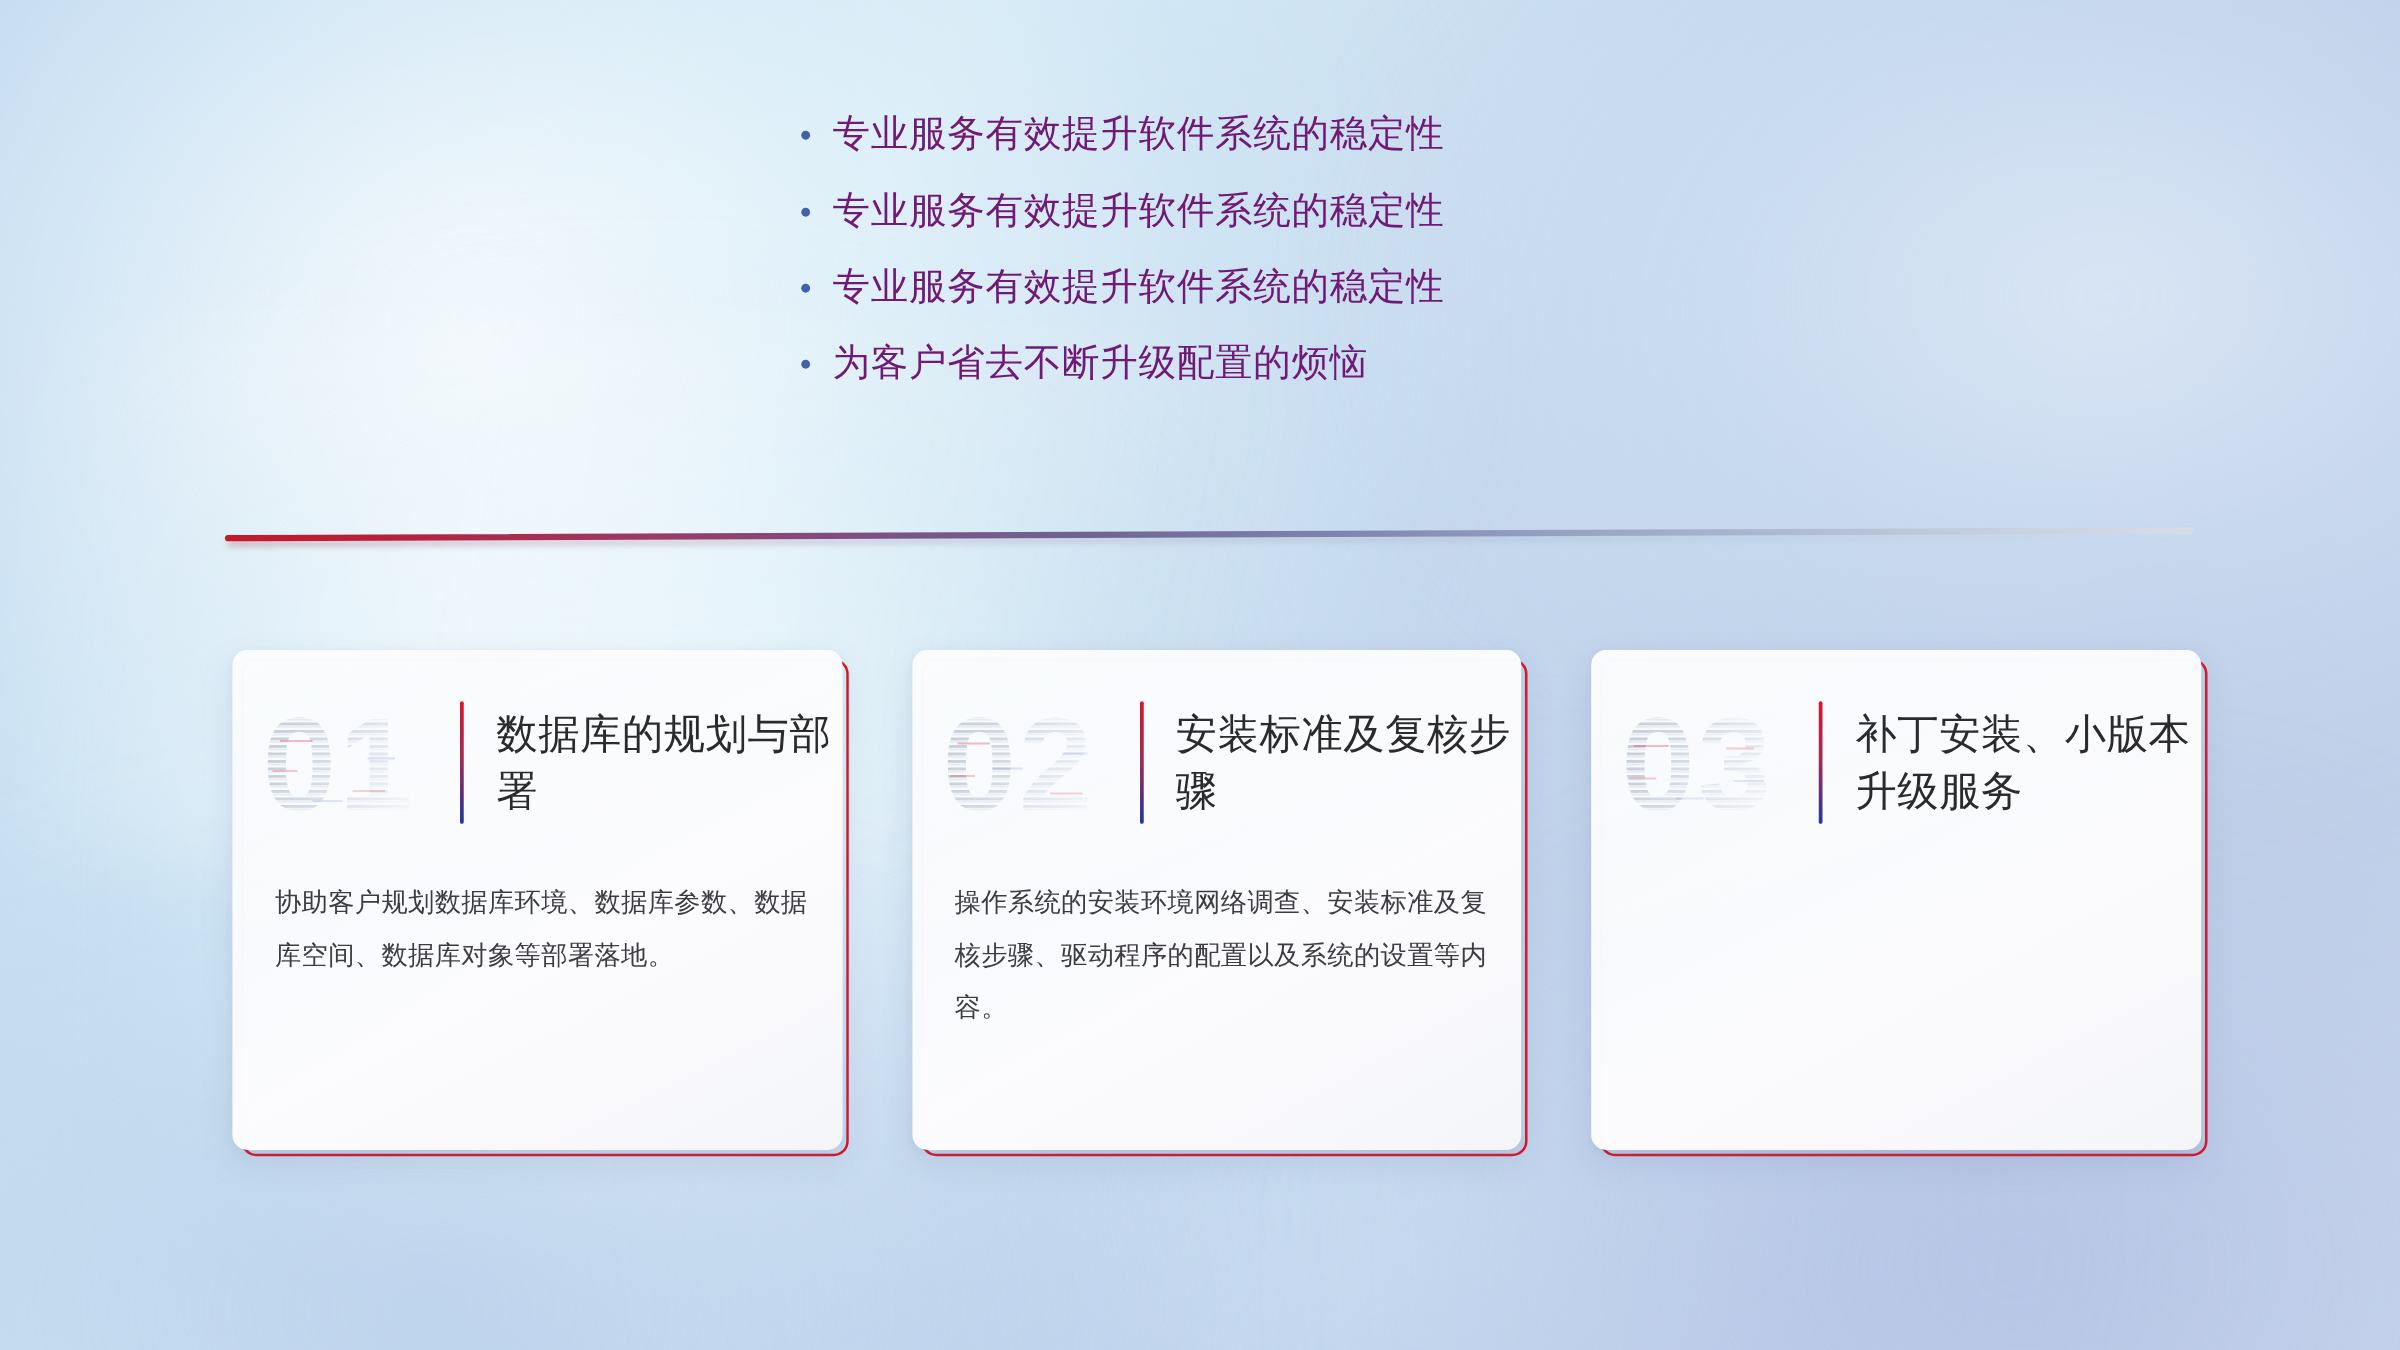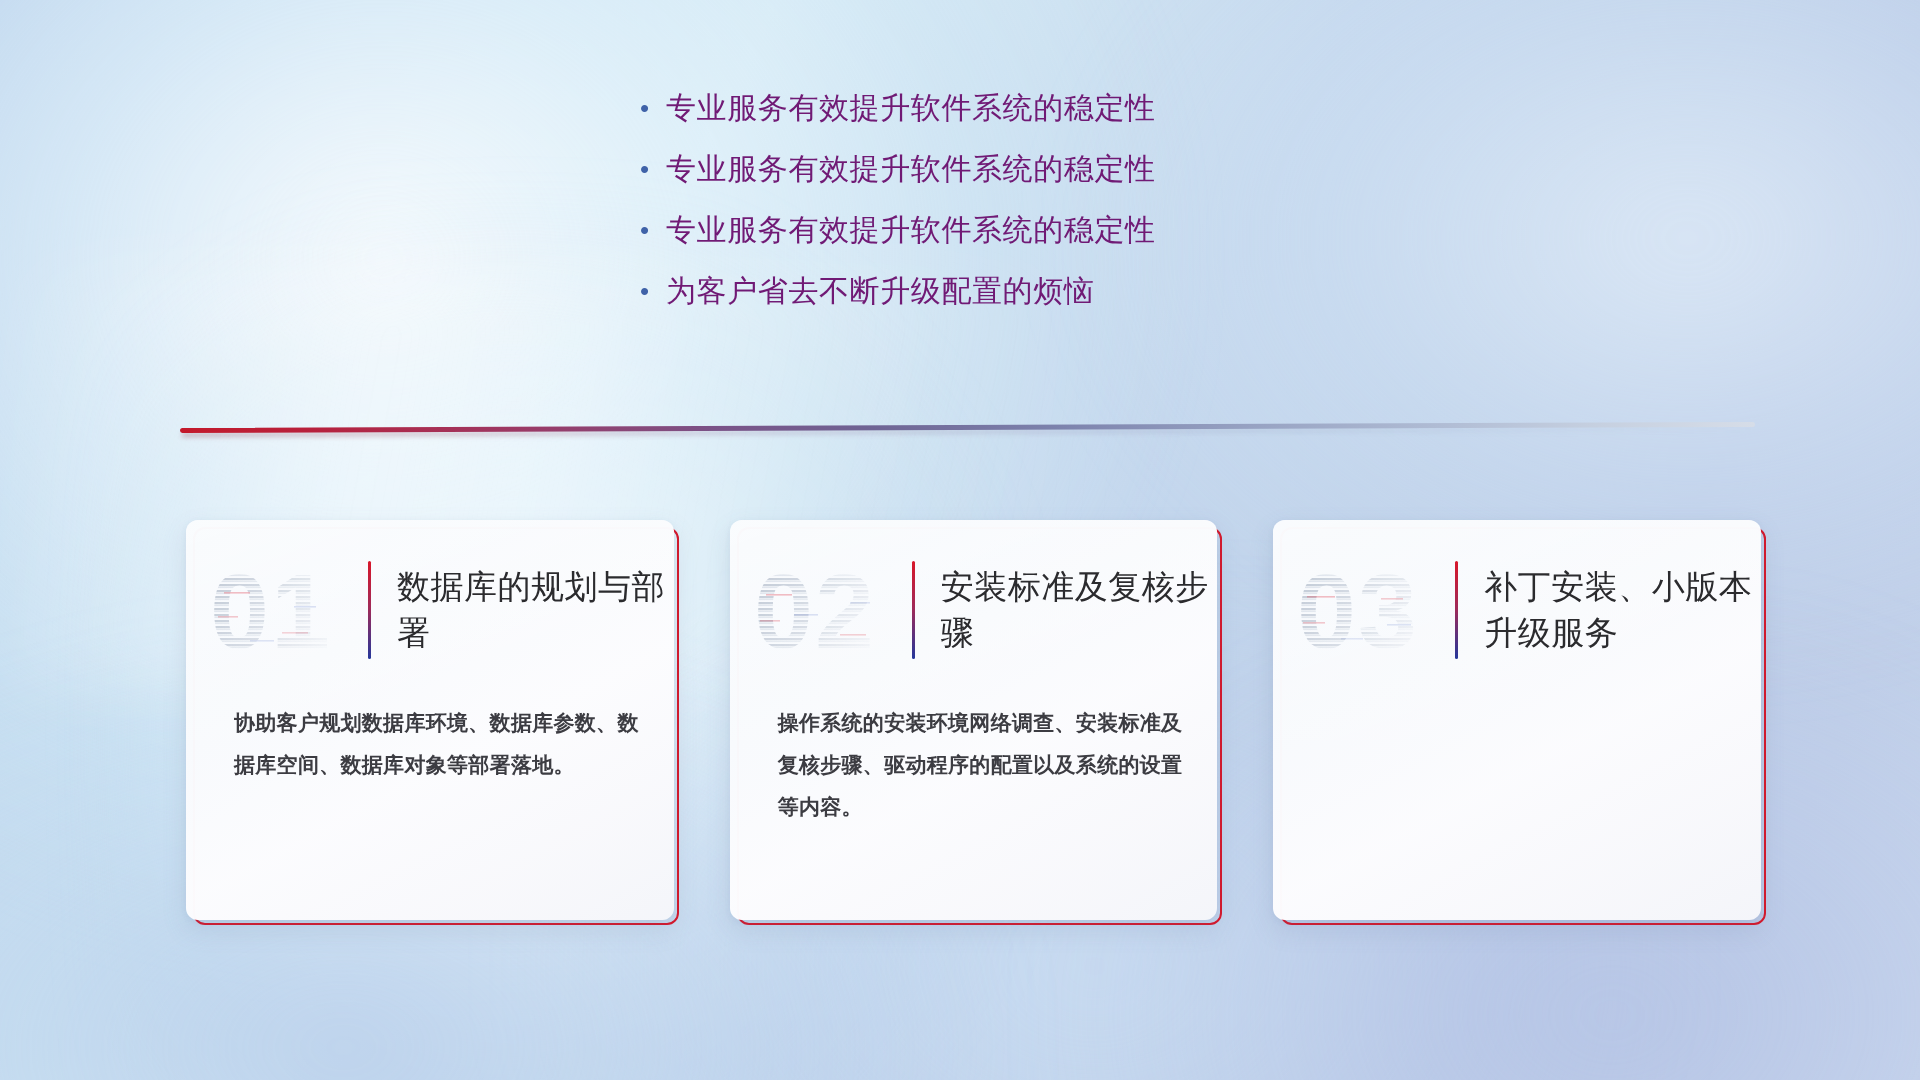--- a/index.html
+++ b/index.html
@@ -253,28 +253,27 @@
   .card-title {
     flex: 1 1 auto;
     font-size: 33px;
     line-height: 46px;
     color: #2b2b2e;
     font-weight: 500;
     letter-spacing: 0.5px;
   }
   .card-desc {
     position: absolute;
-    left: 48px;
+    left: 34px;
     right: 26px;
     top: 182px;
     font-size: 21px;
     line-height: 42px;
     color: #3c3c42;
     letter-spacing: 0.3px;
-    font-weight: bold;
   }
 </style>
 </head>
 <body>
 
 <div id="slide">
 
   <div class="bg-base"></div>
   <div class="bg-glow-a"></div>
   <div class="bg-glow-b"></div>

